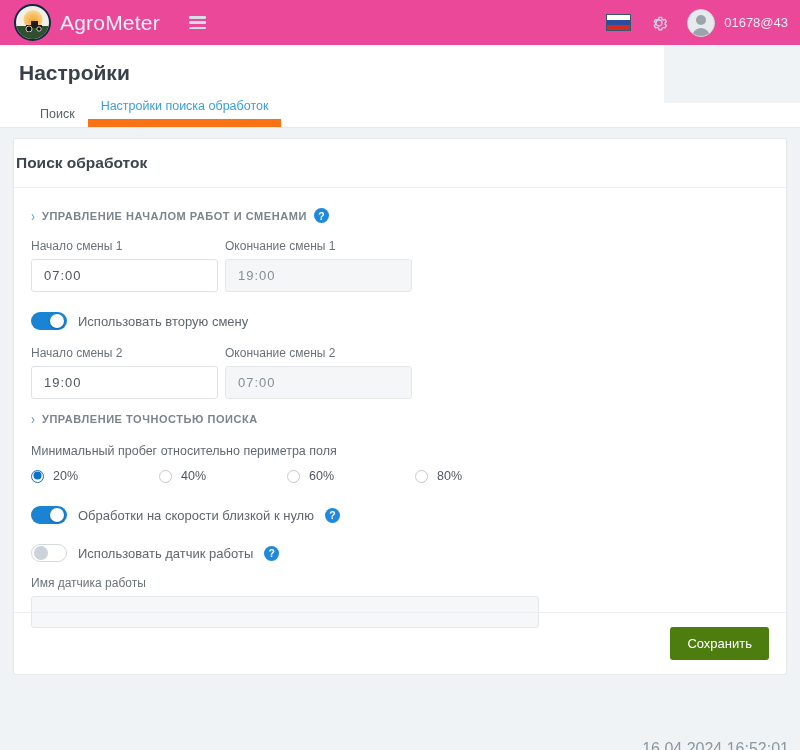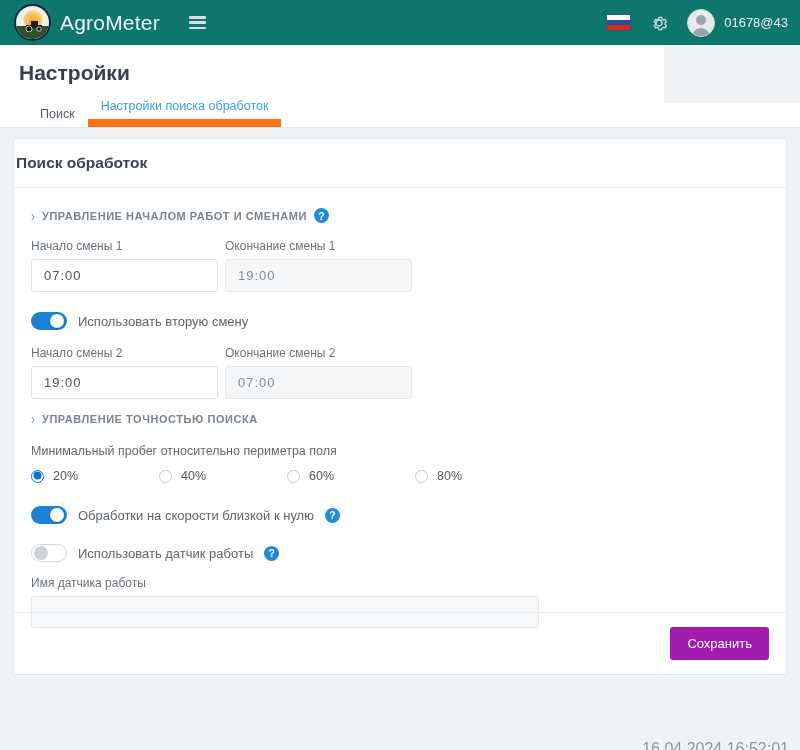--- a/index.html
+++ b/index.html
@@ -8,21 +8,21 @@
     width:800px; height:750px;
     font-family:"Liberation Sans", sans-serif;
     background:#f0f3f6;
     overflow:hidden;
     position:relative;
   }
 
   
   .navbar {
     position:absolute; left:0; top:0; width:800px; height:45px;
-    background:#0f766e;
+    background:#ec4899;
     display:flex; align-items:center;
   }
   .brand { display:flex; align-items:center; margin-left:14px; }
   .logo {
     width:37px; height:37px; border-radius:50%;
     background:#f2efe6;
     border:2px solid #0d2c44;
     position:relative; overflow:hidden;
     flex:0 0 auto;
   }
@@ -182,21 +182,21 @@
     font-size:13px; font-family:"Liberation Sans", sans-serif; padding:0 12px;
   }
 
   .card-foot {
     position:absolute; left:0; bottom:0; width:772px; height:62px;
     border-top:1px solid #eceff2;
     display:flex; align-items:center; justify-content:flex-end;
     padding-right:17px;
   }
   .save-btn {
-    background:#a21caf; color:#ffffff; border:none; border-radius:3px;
+    background:#4d7c0f; color:#ffffff; border:none; border-radius:3px;
     font-size:13px; font-family:"Liberation Sans", sans-serif;
     padding:9px 17px; cursor:pointer;
   }
 
   .footer {
     position:absolute; left:0; bottom:0; width:800px; height:33px;
   }
   .timestamp {
     position:absolute; right:11px; top:23px;
     font-size:16px; color:#8d979f;

